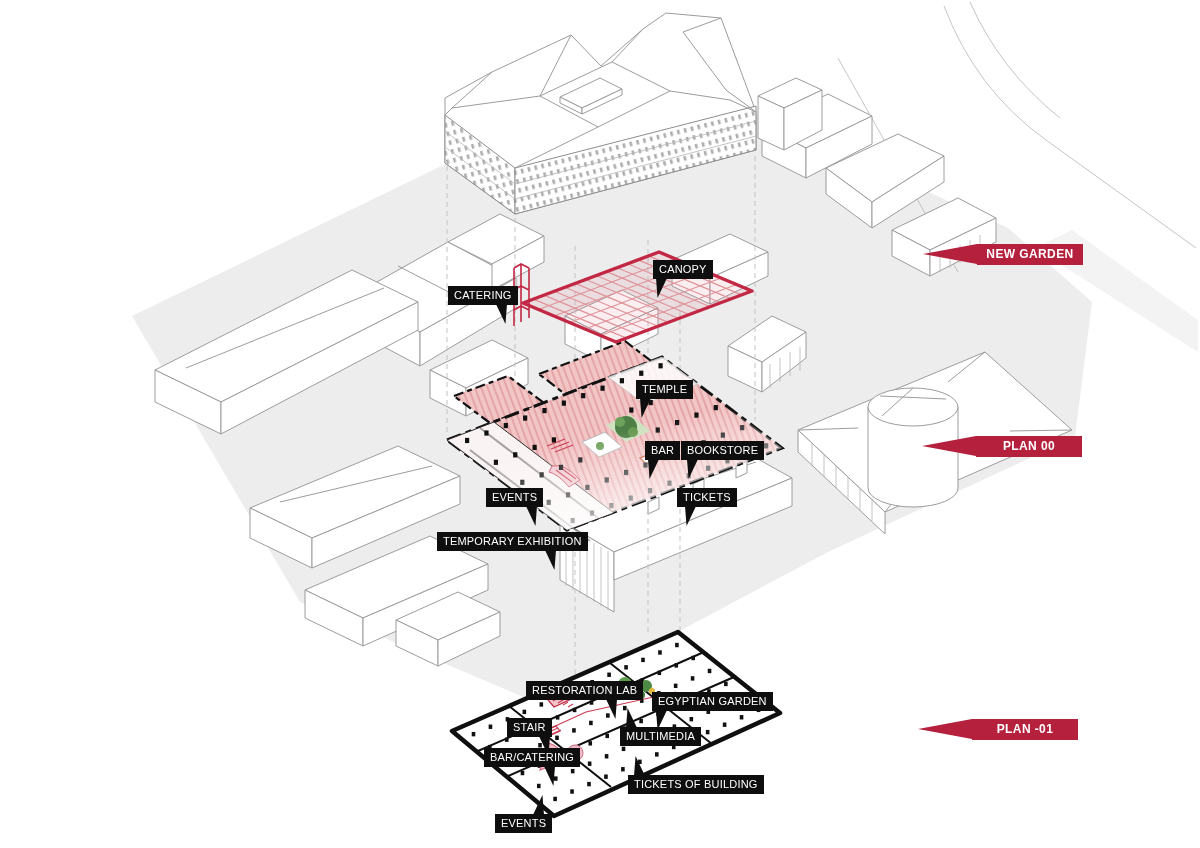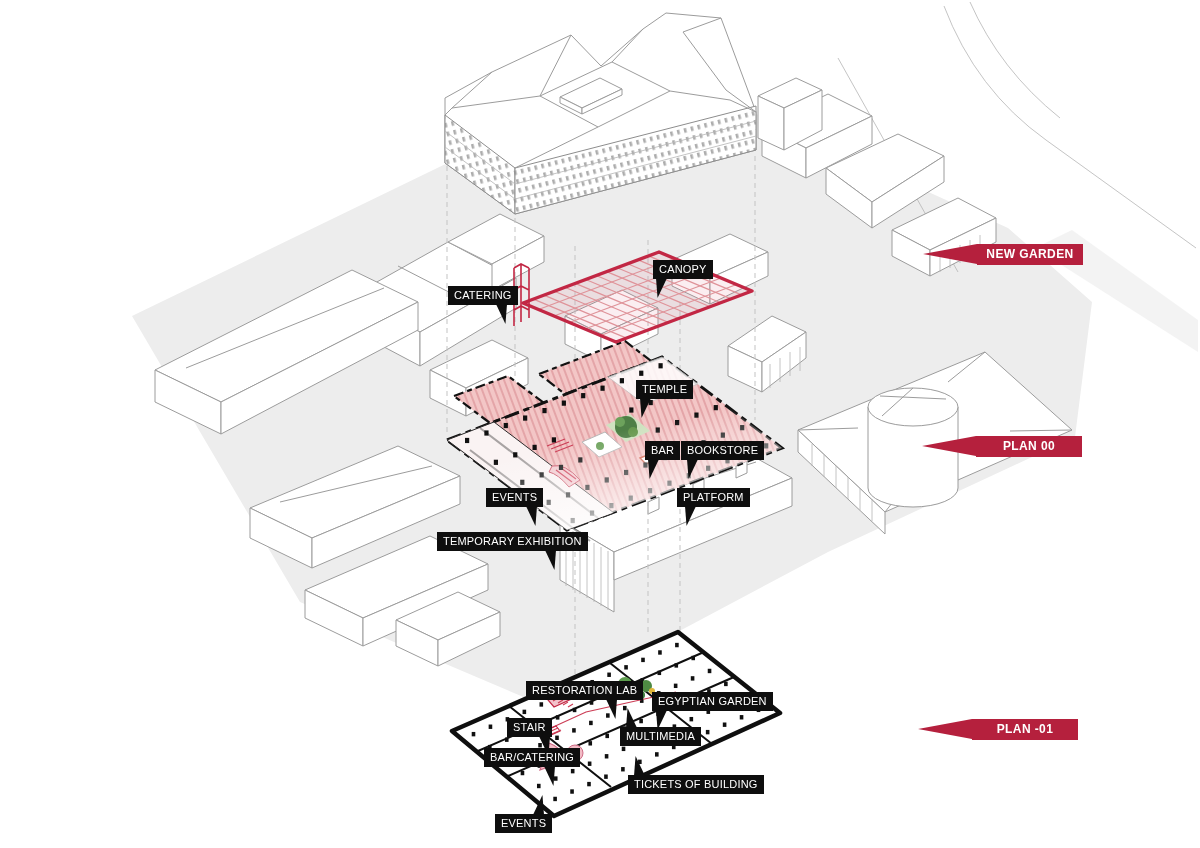--- a/index.html
+++ b/index.html
@@ -396,21 +396,21 @@
 </div>
 <div class="tag" style="left:681px;top:404px">
   <span>BOOKSTORE</span>
   <i class="tail down-left" style="left:6px"></i>
 </div>
 <div class="tag" style="left:486px;top:451px">
   <span>EVENTS</span>
   <i class="tail down-right" style="left:38px"></i>
 </div>
 <div class="tag" style="left:677px;top:451px">
-  <span>PLATFORM</span>
+  <span>TICKETS</span>
   <i class="tail down-left" style="left:8px"></i>
 </div>
 <div class="tag" style="left:437px;top:495px">
   <span>TEMPORARY EXHIBITION</span>
   <i class="tail down-right" style="left:106px"></i>
 </div>
 <div class="tag" style="left:526px;top:644px">
   <span>RESTORATION LAB</span>
   <i class="tail down-right" style="left:78px"></i>
 </div>

